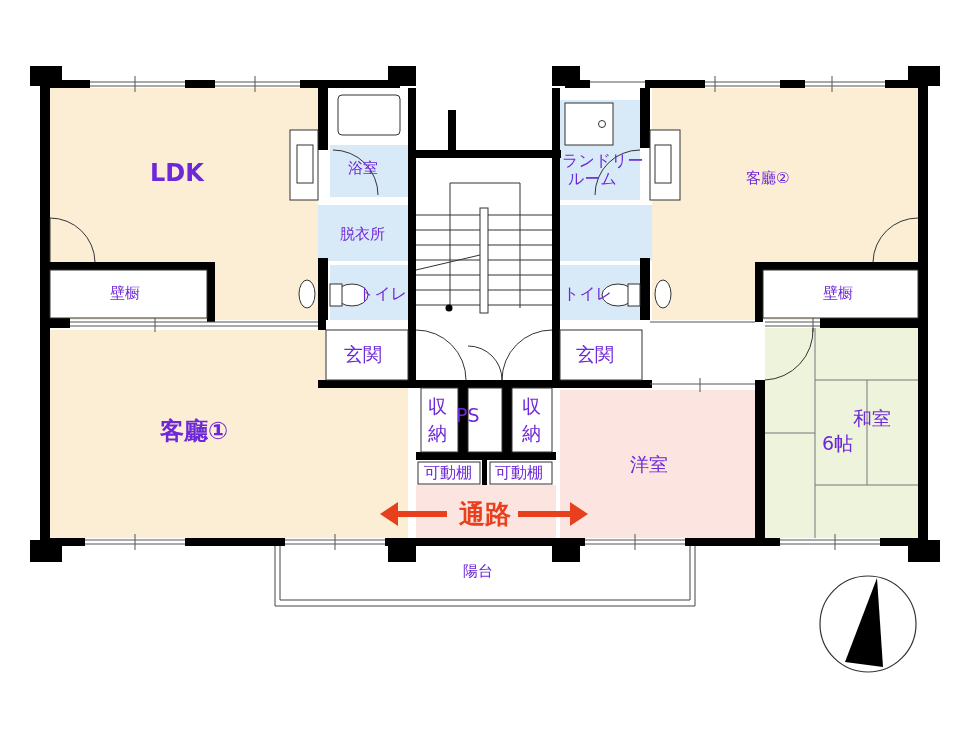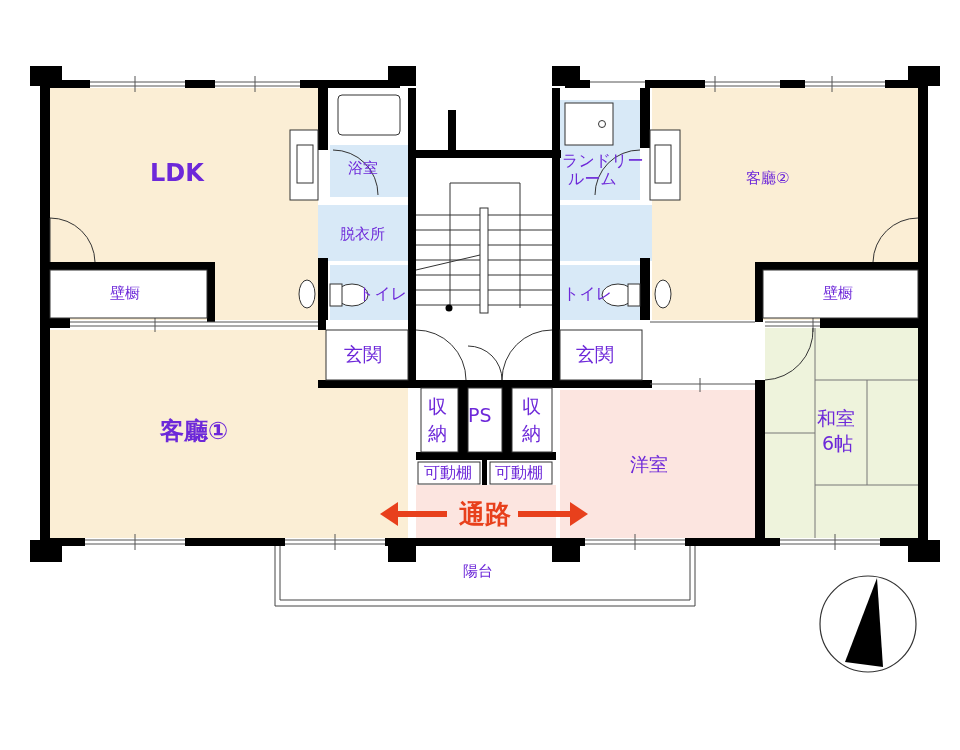--- a/index.html
+++ b/index.html
@@ -206,28 +206,28 @@
 
 <div class="lbl big" style="left:150px;top:160px;">LDK</div>
 <div class="lbl sm" style="left:348px;top:160px;font-family:Liberation Serif, serif;">浴室</div>
 <div class="lbl sm" style="left:340px;top:226px;">脱衣所</div>
 <div class="lbl xs" style="left:358px;top:287px;">トイレ</div>
 <div class="lbl sm" style="left:110px;top:285px;">壁橱</div>
 <div class="lbl big" style="left:160px;top:418px;">客廳①</div>
 <div class="lbl mid" style="left:344px;top:344px;">玄関</div>
 <div class="lbl mid" style="left:428px;top:396px;">収</div>
 <div class="lbl mid" style="left:428px;top:423px;">納</div>
-<div class="lbl mid" style="left:468px;top:405px;">PS</div>
+<div class="lbl mid" style="left:456px;top:405px;">PS</div>
 <div class="lbl mid" style="left:522px;top:396px;">収</div>
 <div class="lbl mid" style="left:522px;top:423px;">納</div>
 <div class="lbl xs" style="left:424px;top:466px;">可動棚</div>
 <div class="lbl xs" style="left:495px;top:466px;">可動棚</div>
 <div class="lbl route" style="left:459px;top:500px;">通路</div>
 <div class="lbl sm" style="left:463px;top:563px;">陽台</div>
 <div class="lbl xs" style="left:562px;top:154px;">ランドリー</div>
 <div class="lbl xs" style="left:568px;top:172px;text-align:right;">ルーム</div>
 <div class="lbl sm" style="left:738px;top:170px;margin-left:8px;">客廳②</div>
 <div class="lbl xs" style="left:563px;top:287px;">トイレ</div>
 <div class="lbl sm" style="left:823px;top:285px;">壁橱</div>
 <div class="lbl mid" style="left:576px;top:344px;">玄関</div>
 <div class="lbl mid" style="left:630px;top:454px;">洋室</div>
-<div class="lbl mid" style="left:817px;top:408px;">和室</div>
+<div class="lbl mid" style="left:817px;top:408px;padding-left:36px;">和室</div>
 <div class="lbl mid" style="left:822px;top:433px;">6帖</div>
 
 </body></html>

